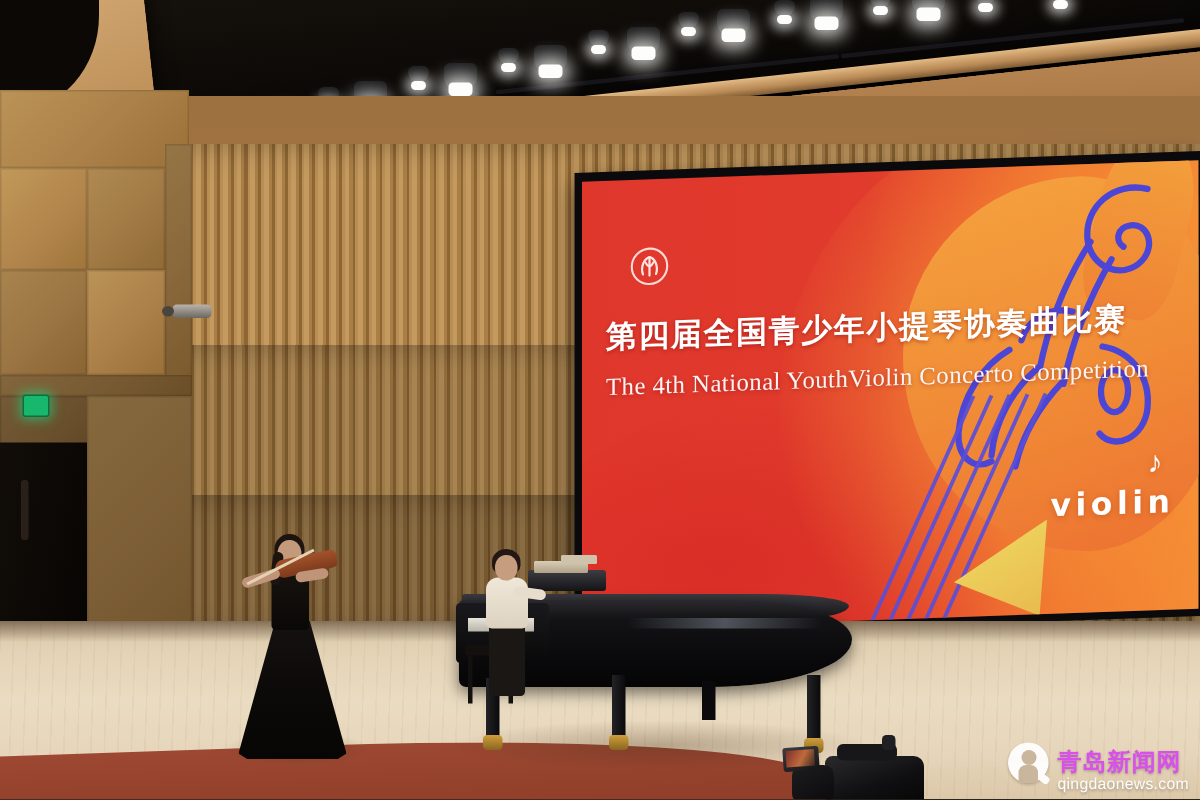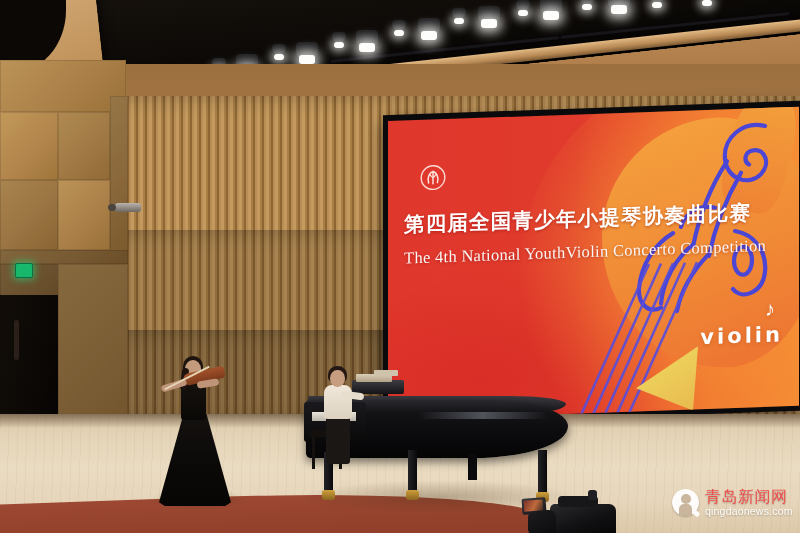--- a/index.html
+++ b/index.html
@@ -301,21 +301,21 @@
   }
   .wm-icon::after{
     content:"";position:absolute;left:7px;top:15px;width:13px;height:12px;
     border-radius:5px 5px 0 0;background:#c8b49b;
   }
   .wm-tail{
     position:absolute;right:-1px;bottom:1px;width:10px;height:5px;
     background:#fff;transform:rotate(38deg);border-radius:2px;
   }
   .wm-text{display:flex;flex-direction:column;line-height:1.05;}
-  .wm-cn{color:#ef4444;font-size:16px;font-weight:400;letter-spacing:.5px;text-shadow:0 1px 2px rgba(0,0,0,.3);}
+  .wm-cn{color:#d946ef;font-size:16px;font-weight:700;letter-spacing:.5px;text-shadow:0 1px 2px rgba(0,0,0,.3);margin-top:12px;}
   .wm-en{color:#fff;font-size:10.5px;letter-spacing:.2px;text-shadow:0 1px 2px rgba(0,0,0,.3);font-family:"Liberation Sans",sans-serif;}
 
   .shadow-soft{position:absolute;border-radius:50%;background:radial-gradient(ellipse,rgba(70,48,26,.30),rgba(70,48,26,0) 70%);}
 </style>
 </head>
 <body>
 
 <div id="stage">
 
   <div class="ceiling-wood"></div>

